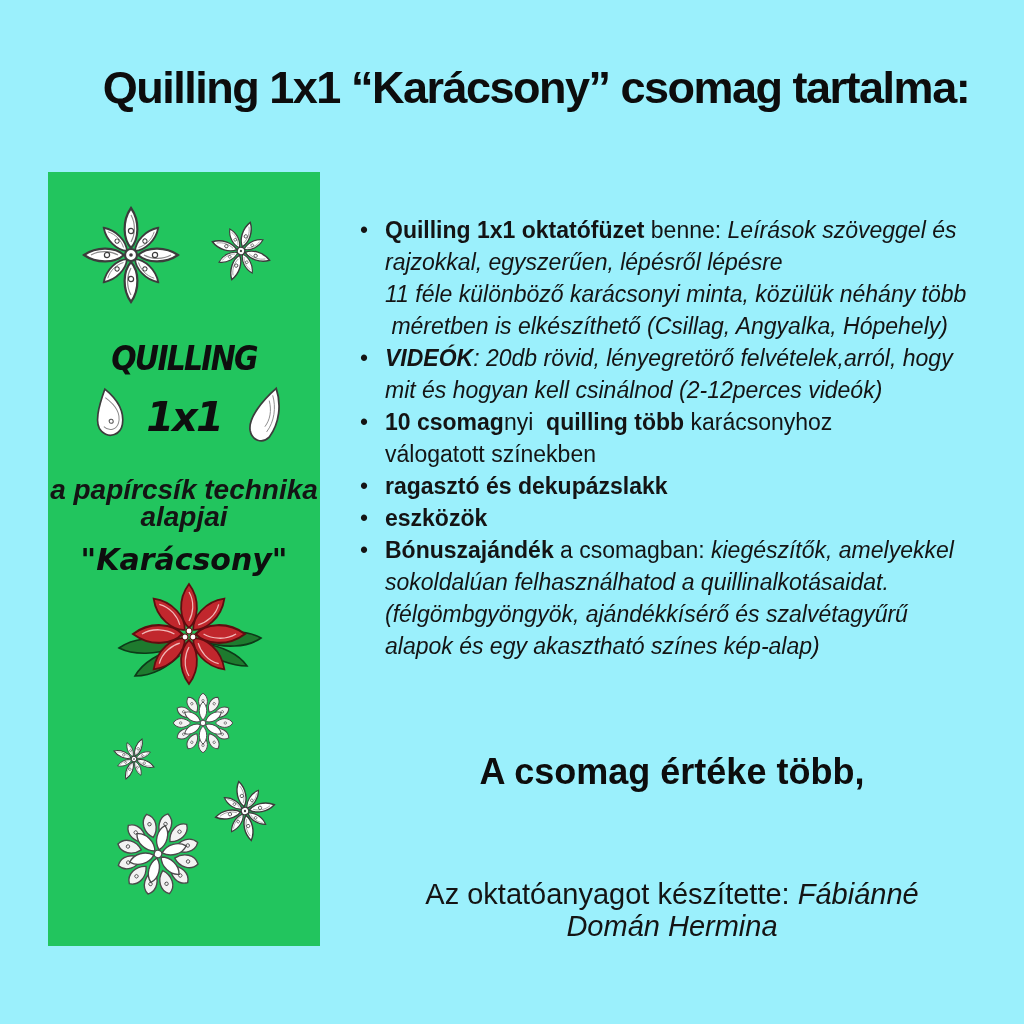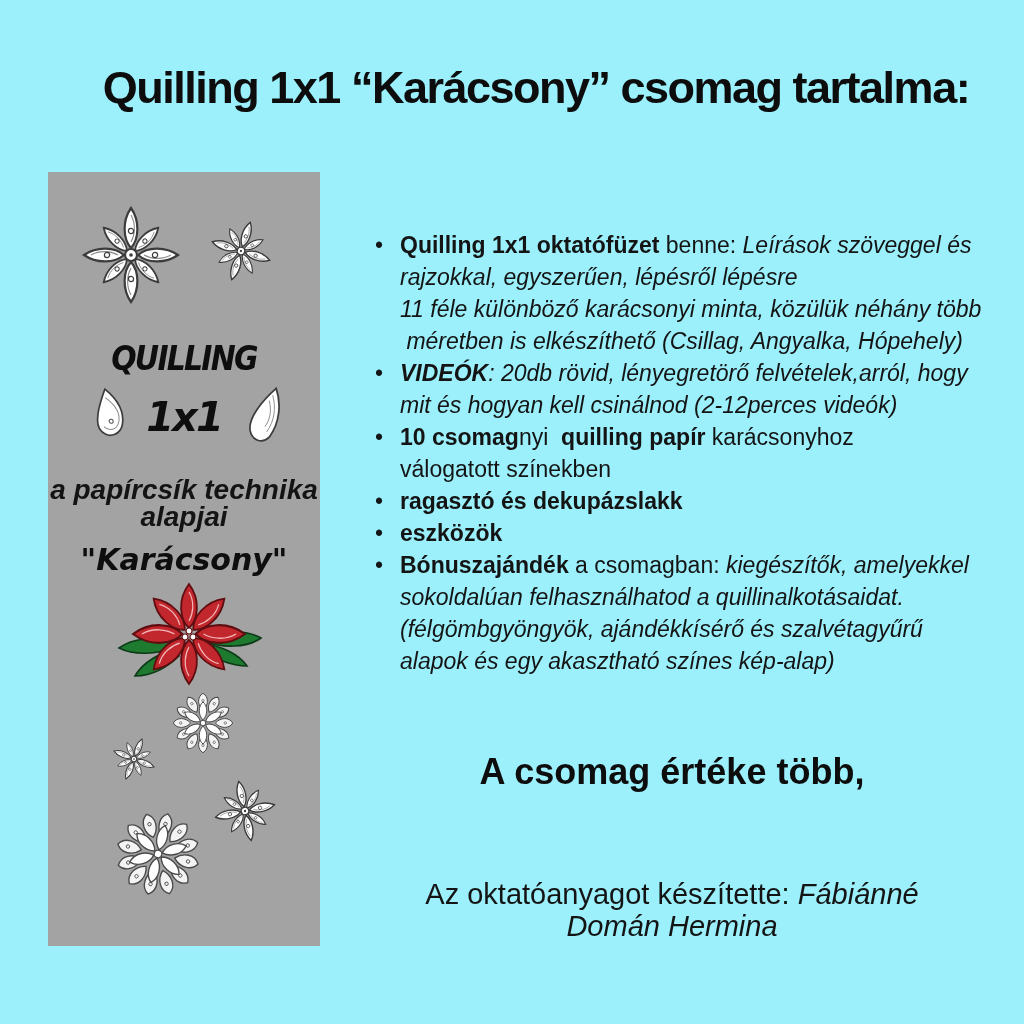--- a/index.html
+++ b/index.html
@@ -9,41 +9,41 @@
     background:#9BF0FC;
   }
   .page-title{
     position:absolute;left:0;top:64px;width:1024px;
     text-align:center;font-weight:700;font-size:45px;line-height:1.05;
     letter-spacing:-1.5px;white-space:nowrap;color:#0d0d0d;padding-left:24px;
   }
   
   .cover{
     position:absolute;left:48px;top:172px;width:272px;height:774px;
-    background:#a3a3a3;
+    background:#22c55e;
   }
   .cover .abs{position:absolute;}
   .marker{
     font-family:"DejaVu Sans",sans-serif;font-weight:700;font-style:italic;
     color:#0e0e0e;
   }
   .brand-top{left:0;top:166px;width:272px;text-align:center;font-size:34px;
     letter-spacing:-2px;transform:scaleX(.88);}
   .brand-bottom{left:0;top:222px;width:272px;text-align:center;font-size:40px;
     letter-spacing:-2px;}
   .cover-subtitle{
     left:0;top:304px;width:272px;text-align:center;
     font-weight:700;font-style:italic;font-size:28px;line-height:27px;
     white-space:pre-line;
   }
   .cover-theme{left:0;top:370px;width:272px;text-align:center;font-size:30px;}
   
   .bullet-list{
     position:absolute;left:352px;top:214px;width:655px;
-    margin:15px;padding:0;list-style:none;
+    margin:0;padding:0;list-style:none;
   }
   .bullet-item{
     position:relative;padding-left:33px;margin:0;
     font-size:23px;line-height:32px;white-space:pre-wrap;
   }
   .bullet-item::before{
     content:"\2022";position:absolute;left:8px;top:0;
     font-size:23px;line-height:32px;
   }
   .seg-bold{font-weight:700;}
@@ -197,21 +197,21 @@
     </svg>
 </div>
 
 <ul class="bullet-list">
     <li class="bullet-item"><span class="seg-bold">Quilling 1x1 oktatófüzet</span><span class="seg-regular"> benne: </span><span class="seg-italic">Leírások szöveggel és
 rajzokkal, egyszerűen, lépésről lépésre
 11 féle különböző karácsonyi minta, közülük néhány több
  méretben is elkészíthető (Csillag, Angyalka, Hópehely)</span></li>
     <li class="bullet-item"><span class="seg-bold-italic">VIDEÓK</span><span class="seg-italic">: 20db rövid, lényegretörő felvételek,arról, hogy
 mit és hogyan kell csinálnod (2-12perces videók)</span></li>
-    <li class="bullet-item"><span class="seg-bold">10 csomag</span><span class="seg-regular">nyi  </span><span class="seg-bold">quilling papír</span><span class="seg-regular"> karácsonyhoz
+    <li class="bullet-item"><span class="seg-bold">10 csomag</span><span class="seg-regular">nyi  </span><span class="seg-bold">quilling több</span><span class="seg-regular"> karácsonyhoz
 válogatott színekben</span></li>
     <li class="bullet-item"><span class="seg-bold">ragasztó és dekupázslakk</span></li>
     <li class="bullet-item"><span class="seg-bold">eszközök</span></li>
     <li class="bullet-item"><span class="seg-bold">Bónuszajándék</span><span class="seg-regular"> a csomagban: </span><span class="seg-italic">kiegészítők, amelyekkel
 sokoldalúan felhasználhatod a quillinalkotásaidat.
 (félgömbgyöngyök, ajándékkísérő és szalvétagyűrű
 alapok és egy akasztható színes kép-alap)</span></li>
   </ul>
 
 <div class="value-claim">

